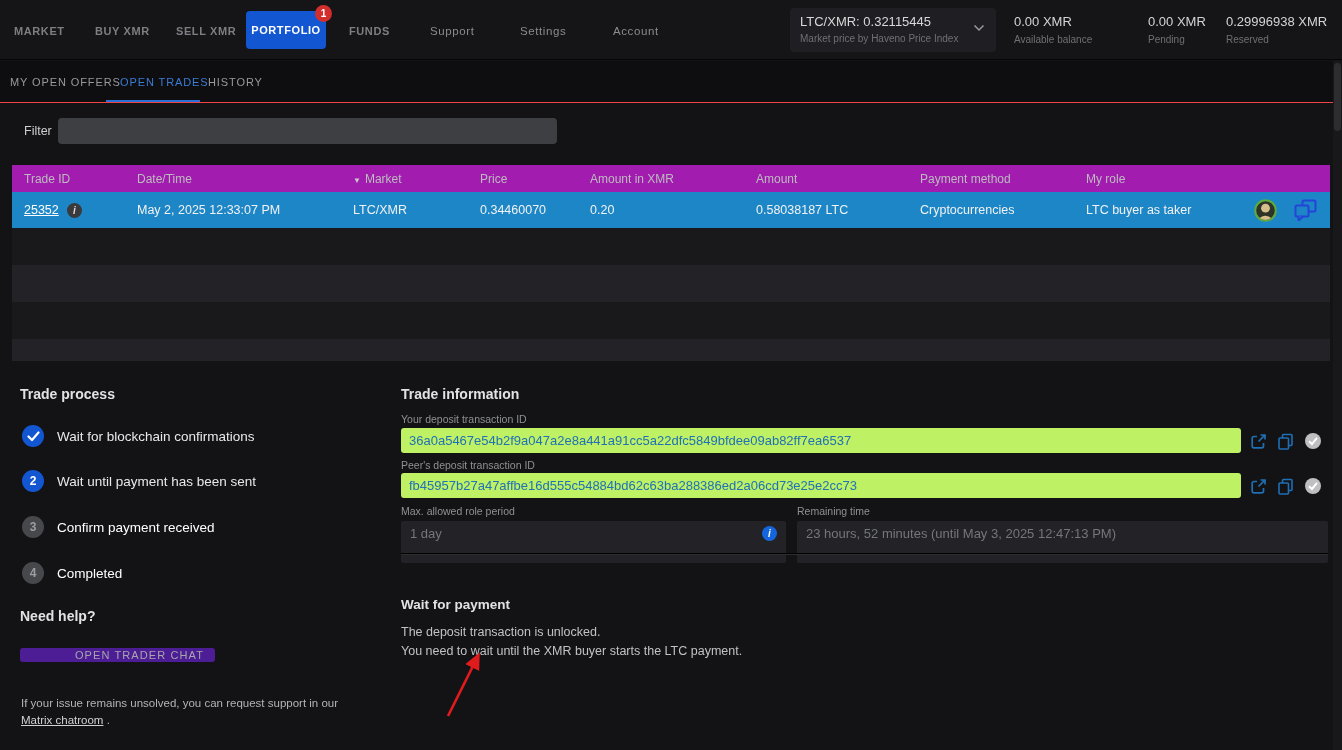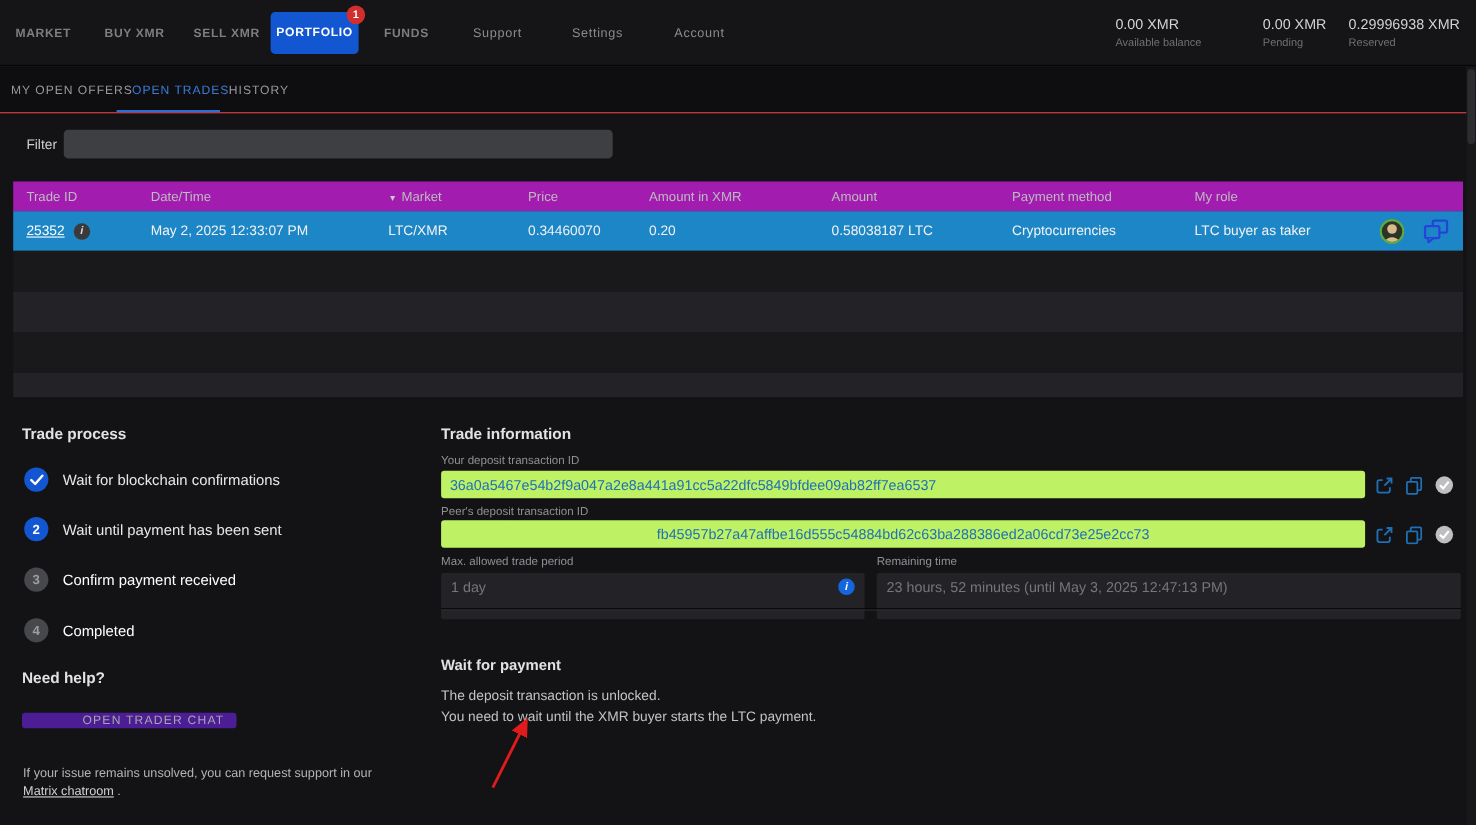--- a/index.html
+++ b/index.html
@@ -95,20 +95,29 @@
     <span class="nav n-sell">SELL XMR</span>
     <div class="portfolio-btn">
       <span class="pb-label">PORTFOLIO</span>
       <span class="badge">1</span>
     </div>
     <span class="nav n-funds">FUNDS</span>
     <span class="nav nav-soft n-support">Support</span>
     <span class="nav nav-soft n-settings">Settings</span>
     <span class="nav nav-soft n-account">Account</span>
 
+    <div class="ticker">
+      <div class="ticker-main">LTC/XMR: 0.32115445</div>
+      <div class="ticker-sub">Market price by Haveno Price Index</div>
+      <span class="ticker-chev">
+        <svg width="12" height="8" viewBox="0 0 12 8">
+            <polyline points="1.5,1.5 6,6 10.5,1.5" fill="none" stroke="#9a9a9e" stroke-width="1.5"></polyline>
+          </svg>
+      </span>
+    </div>
 
     <div class="bal bal-avail">
       <div class="bal-v">0.00 XMR</div>
       <div class="bal-l">Available balance</div>
     </div>
     <div class="bal bal-pend">
       <div class="bal-v">0.00 XMR</div>
       <div class="bal-l">Pending</div>
     </div>
     <div class="bal bal-res">
@@ -233,21 +242,21 @@
     </span>
     <span>
       <svg width="18" height="18" viewBox="0 0 18 18">
           <circle cx="9" cy="9" r="8" fill="#bfbfc2"></circle>
           <polyline points="5,9.2 8,12 13,5.8" fill="none" stroke="#fff" stroke-width="2"></polyline>
         </svg>
     </span>
   </span>
 
   <span class="fld-label" style="left:401px; top:459px;">Peer's deposit transaction ID</span>
-  <div class="txid-field" style="top:473px;text-align:center;">fb45957b27a47affbe16d555c54884bd62c63ba288386ed2a06cd73e25e2cc73</div>
+  <div class="txid-field" style="top:473px;">fb45957b27a47affbe16d555c54884bd62c63ba288386ed2a06cd73e25e2cc73</div>
   <span class="fld-icons" style="left:1250px; top:477px;">
     <span>
       <svg width="17" height="17" viewBox="0 0 17 17">
           <path d="M7 3.5 H4 A1.8 1.8 0 0 0 2.2 5.3 V13 A1.8 1.8 0 0 0 4 14.8 H11.7 A1.8 1.8 0 0 0 13.5 13 V10" fill="none" stroke="#1f6fb5" stroke-width="1.7"></path>
           <path d="M8.5 8.5 L14.8 2.2 M10.5 2 H15 V6.5" fill="none" stroke="#1f6fb5" stroke-width="1.7"></path>
         </svg>
     </span>
     <span>
       <svg width="17" height="17" viewBox="0 0 17 17">
           <rect x="5.5" y="1.5" width="9.5" height="11" rx="1" fill="none" stroke="#1f6fb5" stroke-width="1.6"></rect>
@@ -255,21 +264,21 @@
         </svg>
     </span>
     <span>
       <svg width="18" height="18" viewBox="0 0 18 18">
           <circle cx="9" cy="9" r="8" fill="#bfbfc2"></circle>
           <polyline points="5,9.2 8,12 13,5.8" fill="none" stroke="#fff" stroke-width="2"></polyline>
         </svg>
     </span>
   </span>
 
-  <span class="fld-label" style="left:401px; top:505px;">Max. allowed trade period</span>
+  <span class="fld-label" style="left:401px; top:505px;">Max. allowed role period</span>
   <span class="fld-label" style="left:797px; top:505px;">Remaining time</span>
   <div class="gray-fld" style="left:401px; top:521px; width:385px;">
     <span>1 day</span>
     <span class="blue-i">i</span>
   </div>
   <div class="gray-fld" style="left:797px; top:521px; width:531px;">23 hours, 52 minutes (until May 3, 2025 12:47:13 PM)</div>
 
   <div class="sep"></div>
 
   <h3 class="wfp-title">Wait for payment</h3>

